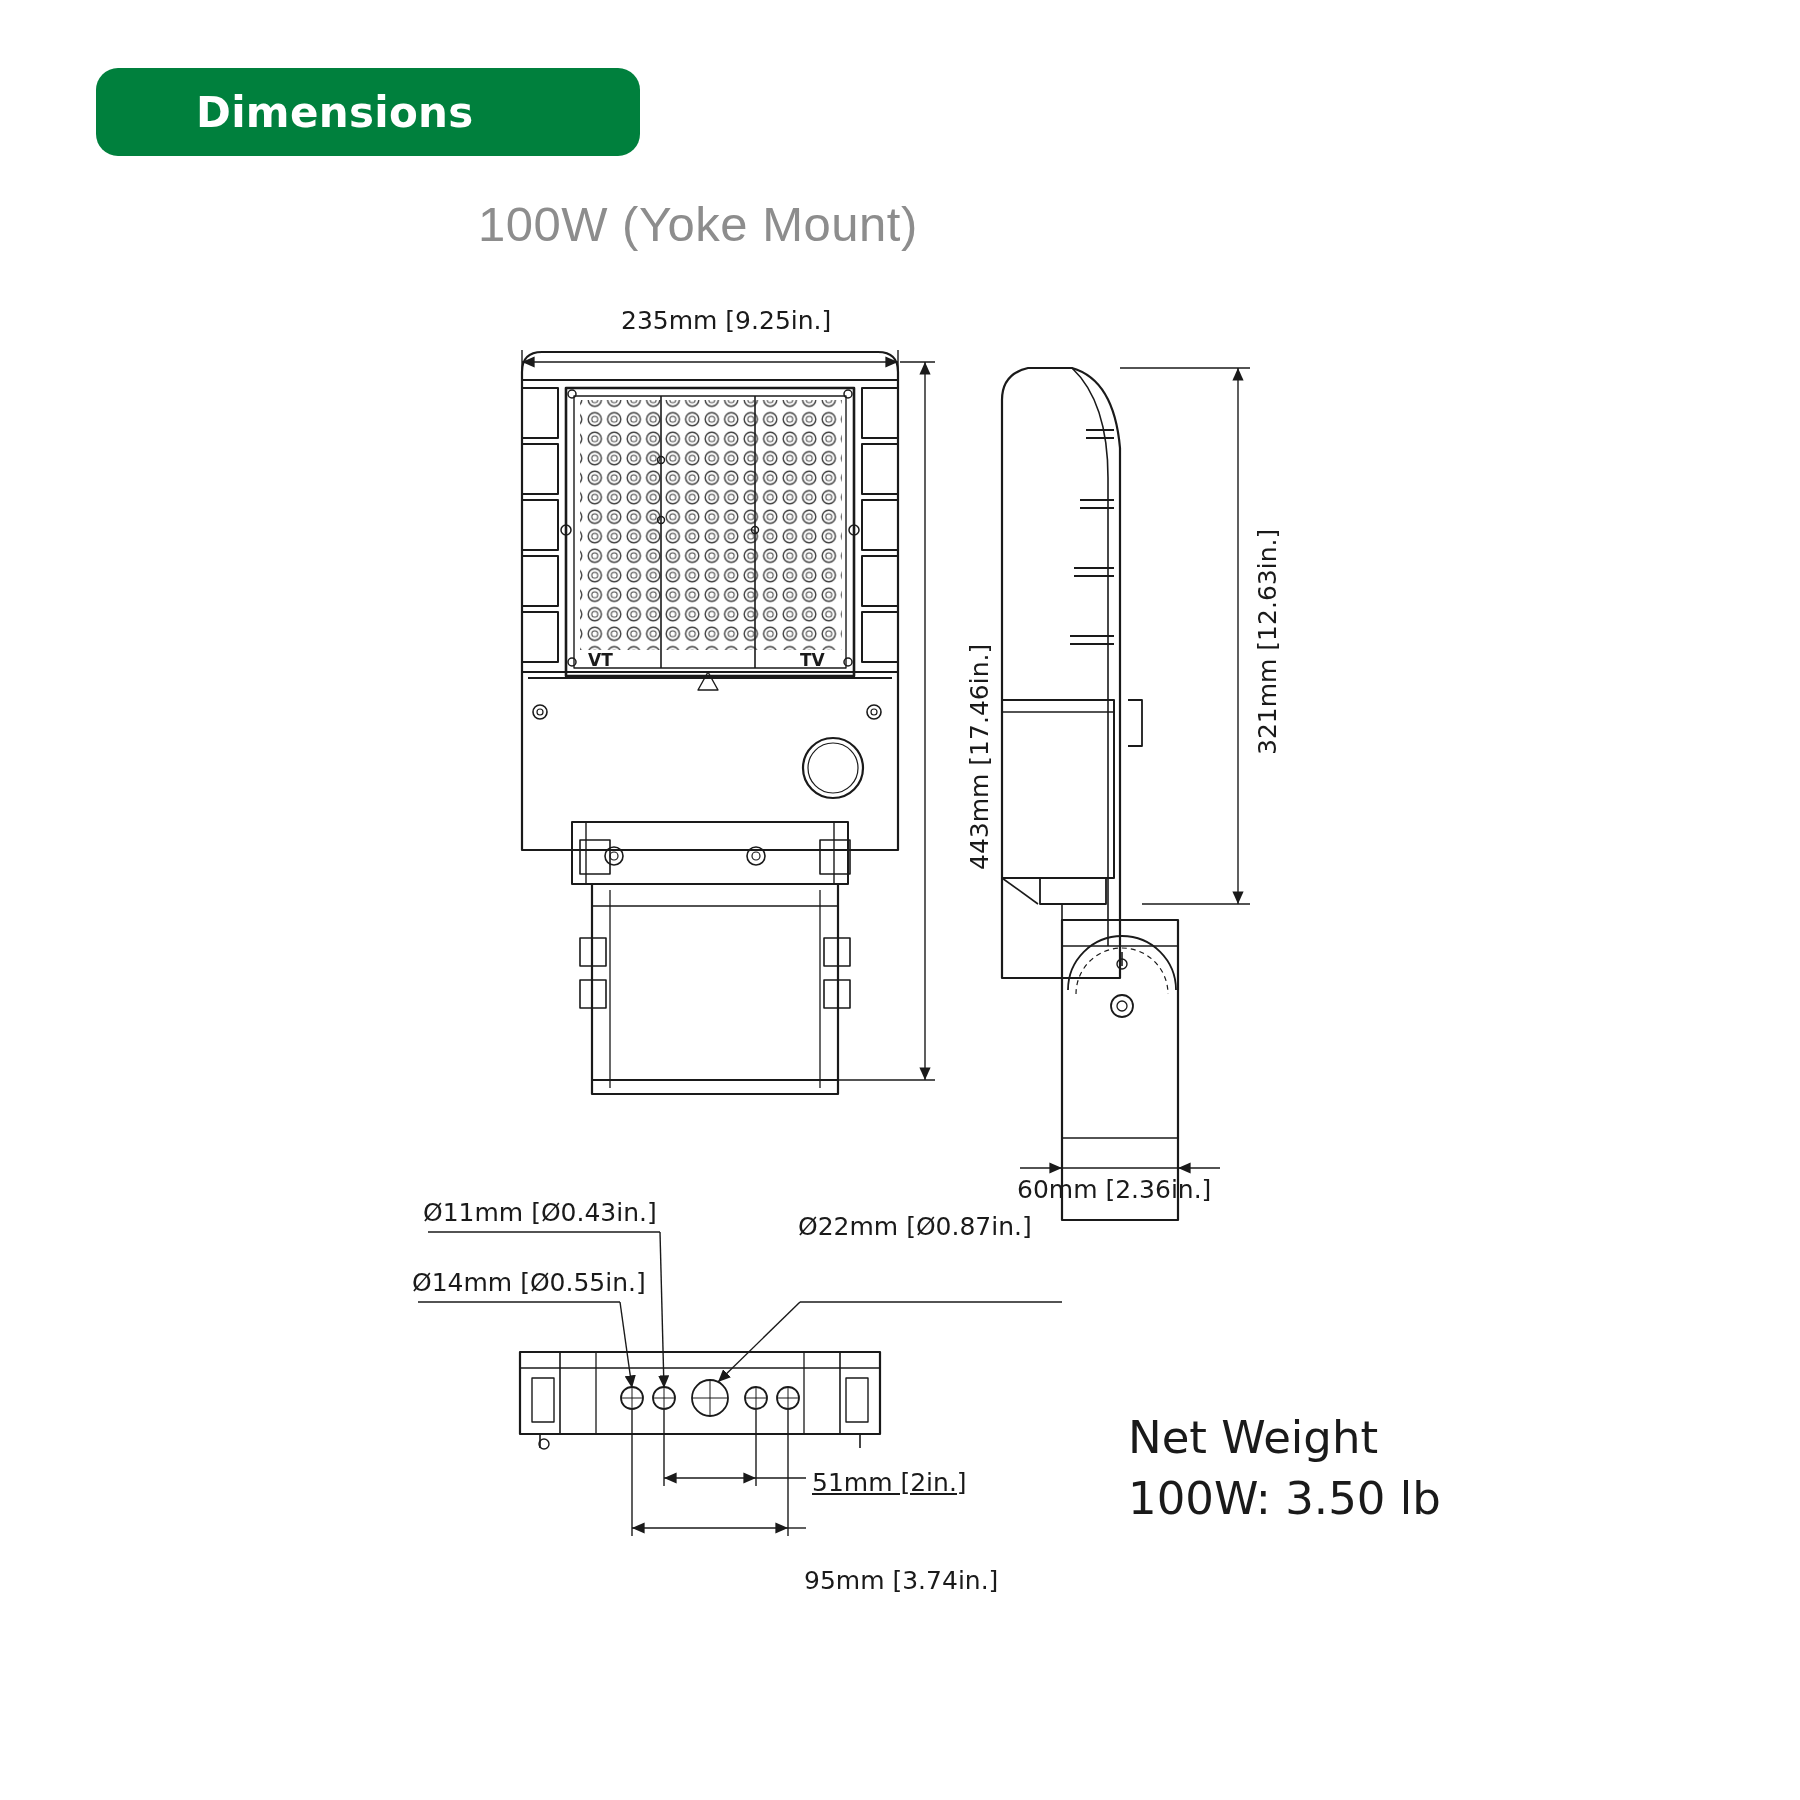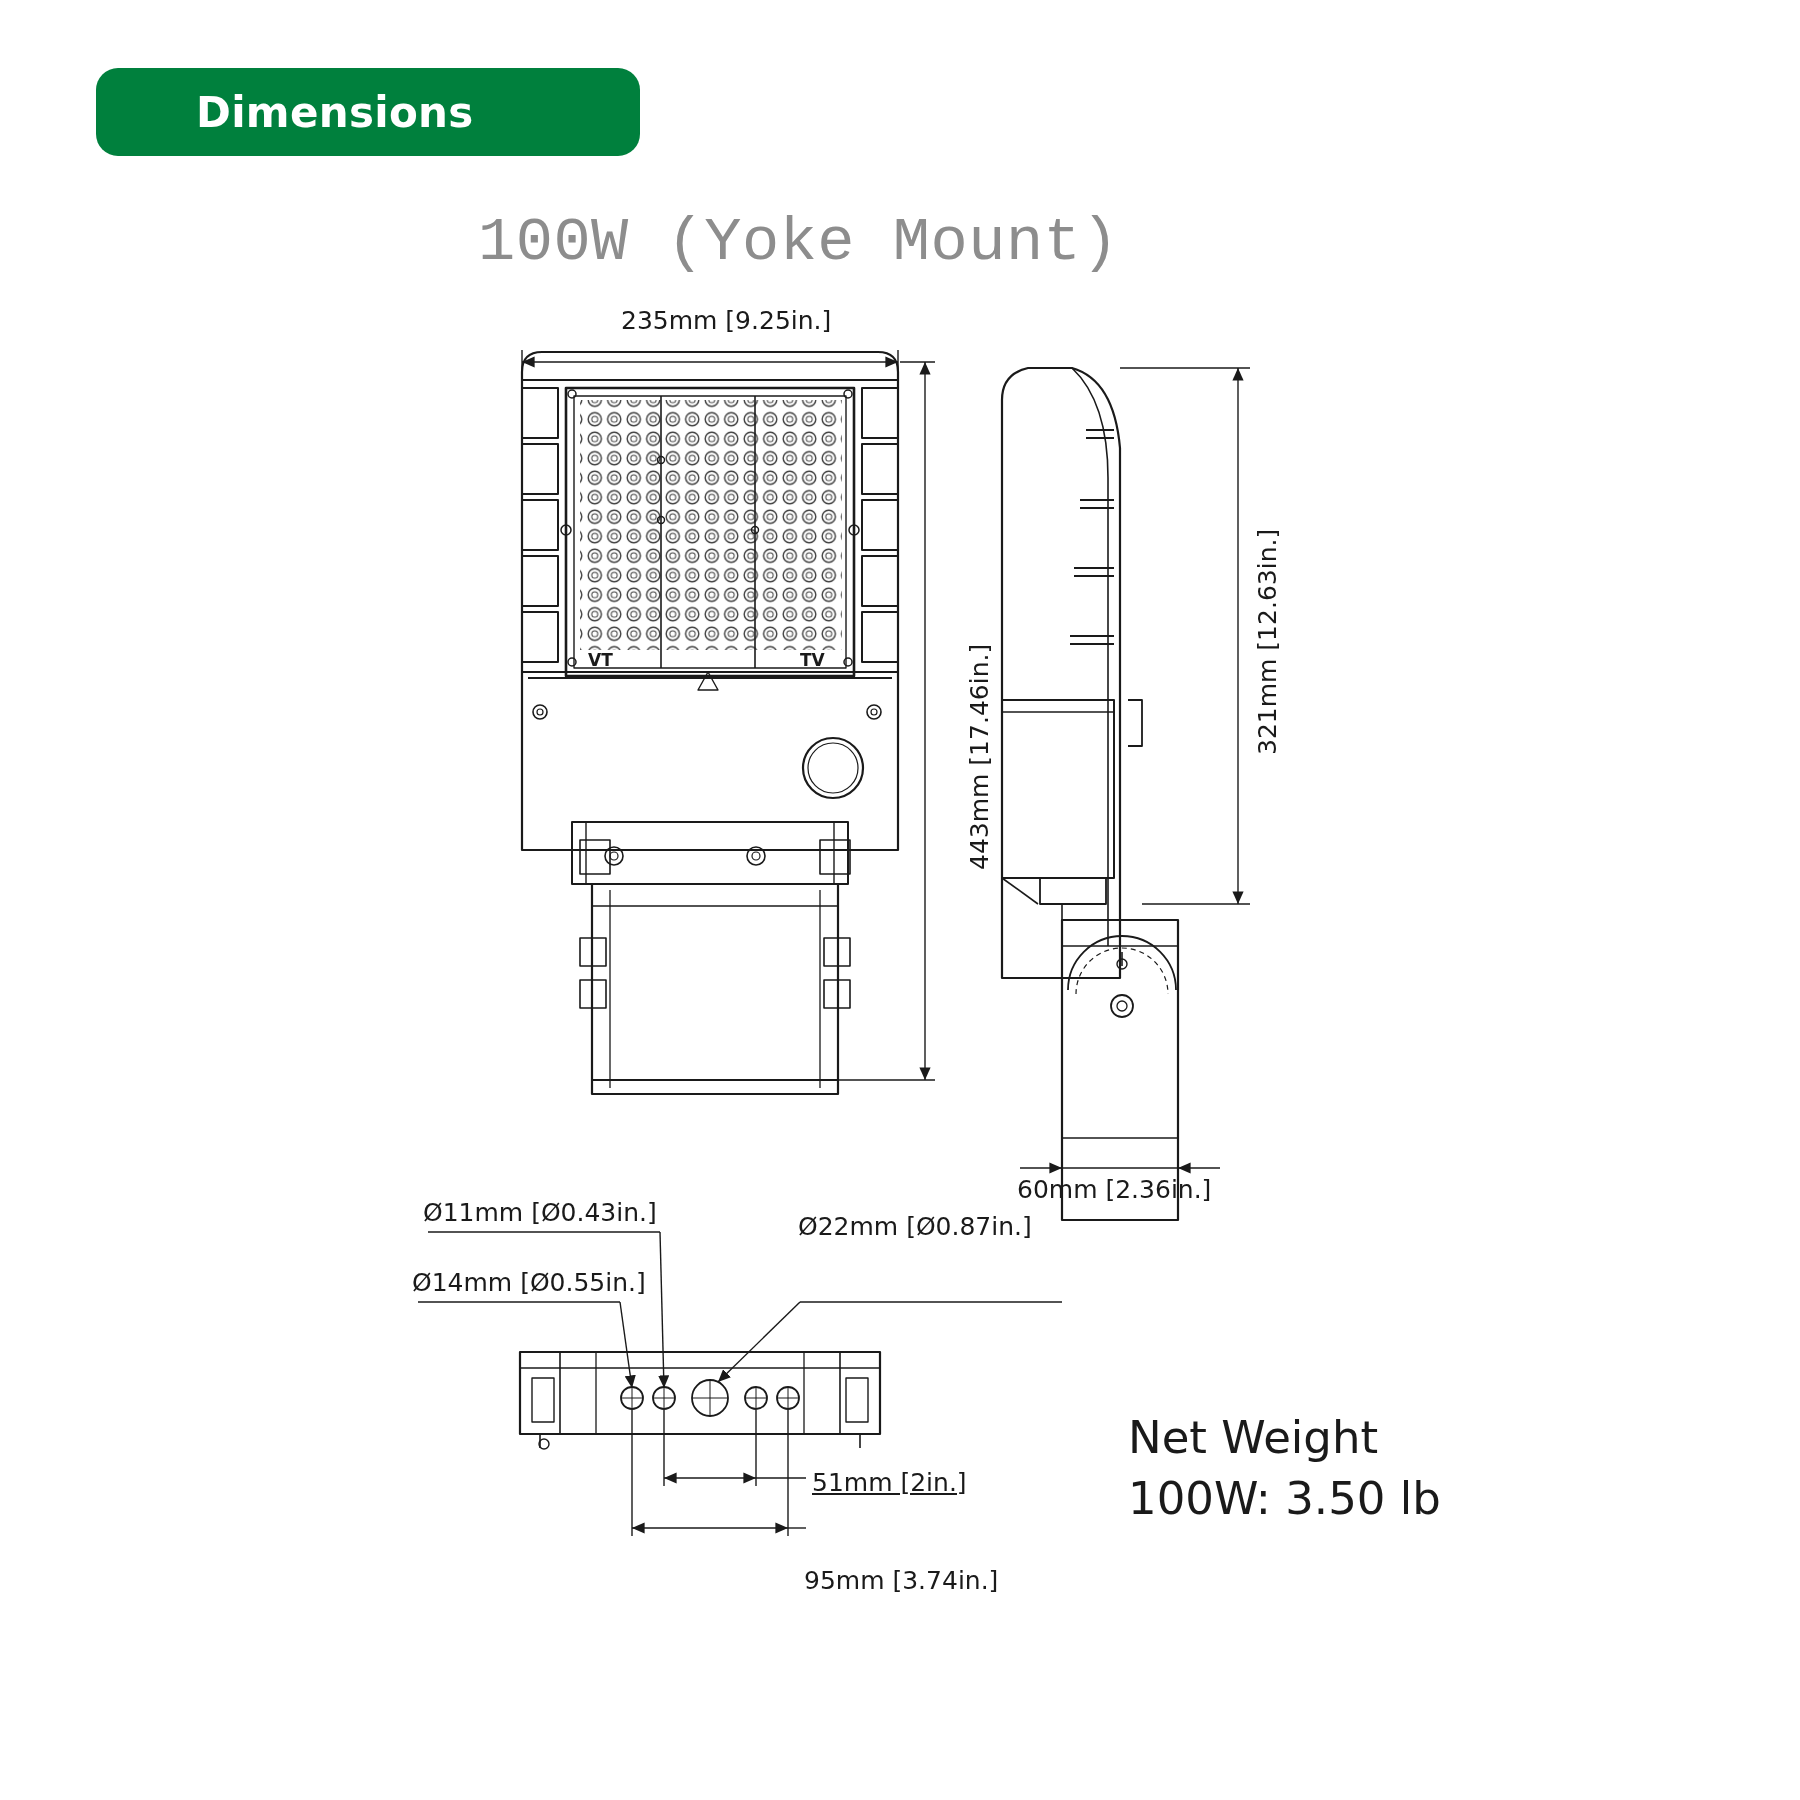--- a/index.html
+++ b/index.html
@@ -34,26 +34,25 @@
     letter-spacing: 0.3px;
     padding-left: 100px;
     font-family: "DejaVu Sans", sans-serif;
   }
 
   
   .diagram-title {
     position: absolute;
     left: 478px;
     top: 196px;
-    font-size: 62px;
+    font-size: 49px;
     color: #8d8d8d;
-    font-family: Liberation Mono, monospace;
+    font-family: Liberation Sans, sans-serif;
     letter-spacing: 0.5px;
     white-space: nowrap;
-    margin-top: 11px;
   }
   .dim-text {
     position: absolute;
     font-size: 25px;
     color: #1a1a1a;
     font-family: "DejaVu Sans", sans-serif;
     white-space: nowrap;
   }
   .dim-text.vertical {
     transform-origin: 0 0;

